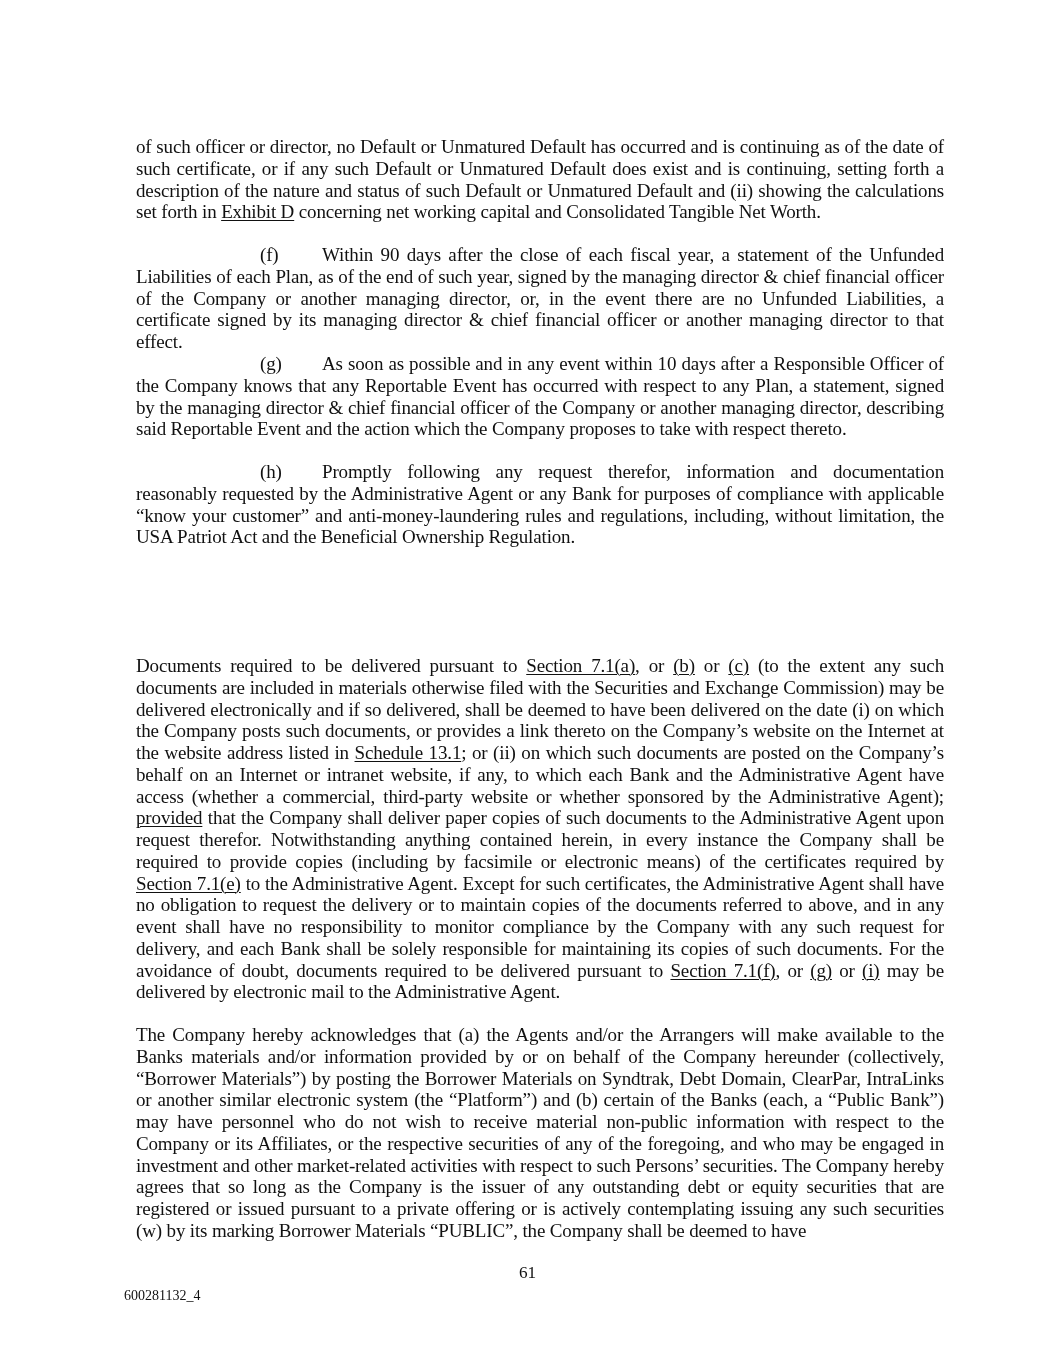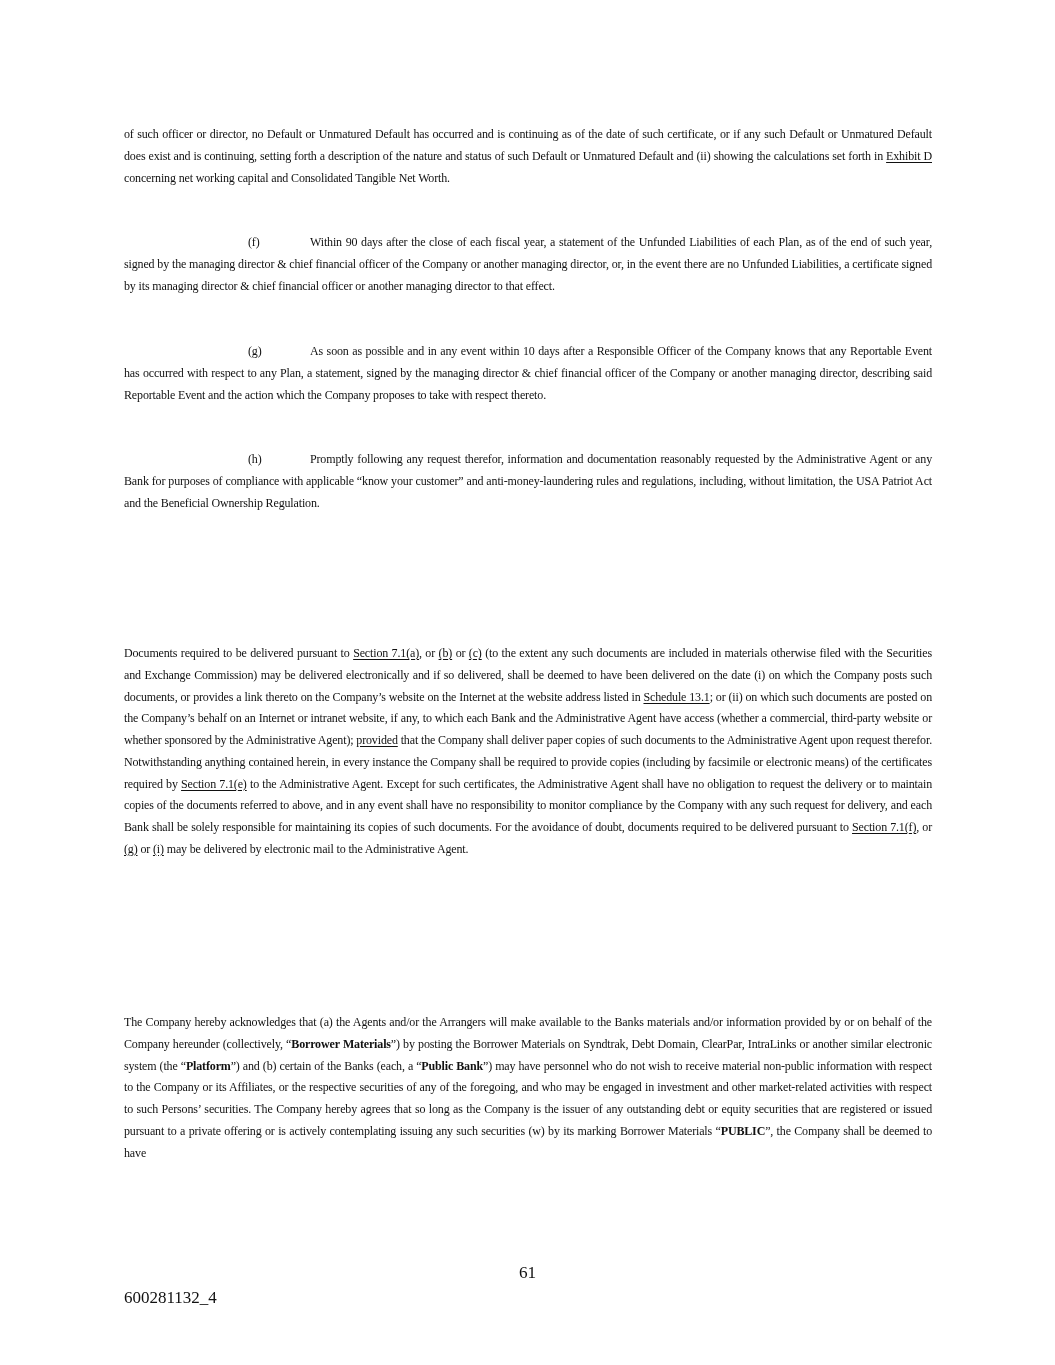--- a/index.html
+++ b/index.html
@@ -19,46 +19,46 @@
       position: absolute;
       left: 0; top: 0;
       width: 1055px;
       height: 1365px;
       background: #ffffff;
     }
     .para {
       position: absolute;
       left: 124px;
       width: 808px;
-      margin: 0;
-      font-size: 12px;
+      margin: 12px;
+      font-size: 19px;
       line-height: 21.75px;
       text-align: justify;
       letter-spacing: -0.15px;
     }
     .para .indent-label {
       display: inline-block;
       margin-left: 124px;
       width: 62px;
     }
     .u { text-decoration: underline; text-underline-offset: 2px; text-decoration-thickness: 1px; }
-    .b { font-weight: bold; }
+    .b { font-weight: normal; }
     .page-number {
       position: absolute;
       left: 0;
       width: 1055px;
       top: 1263px;
       text-align: center;
       font-size: 17.2px;
     }
     .doc-id {
       position: absolute;
       left: 124px;
       top: 1288px;
-      font-size: 17px;
+      font-size: 14px;
     }
   </style>
 </head>
 <body>
 
 <div class="page">
 
   <p class="para" style="top:124px;"><span>of such officer or director, no Default or Unmatured Default has occurred and is continuing as of the date of such certificate, or if any such Default or Unmatured Default does exist and is continuing, setting forth a description of the nature and status of such Default or Unmatured Default and (ii) showing the calculations set forth in </span><span class="u">Exhibit D</span><span> concerning net working capital and Consolidated Tangible Net Worth.</span></p>
 
   <p class="para" style="top:232px;"><span class="indent-label">(f)</span><span>Within 90 days after the close of each fiscal year, a statement of the Unfunded Liabilities of each Plan, as of the end of such year, signed by the managing director &amp; chief financial officer of the Company or another managing director, or, in the event there are no Unfunded Liabilities, a certificate signed by its managing director &amp; chief financial officer or another managing director to that effect.</span></p>

